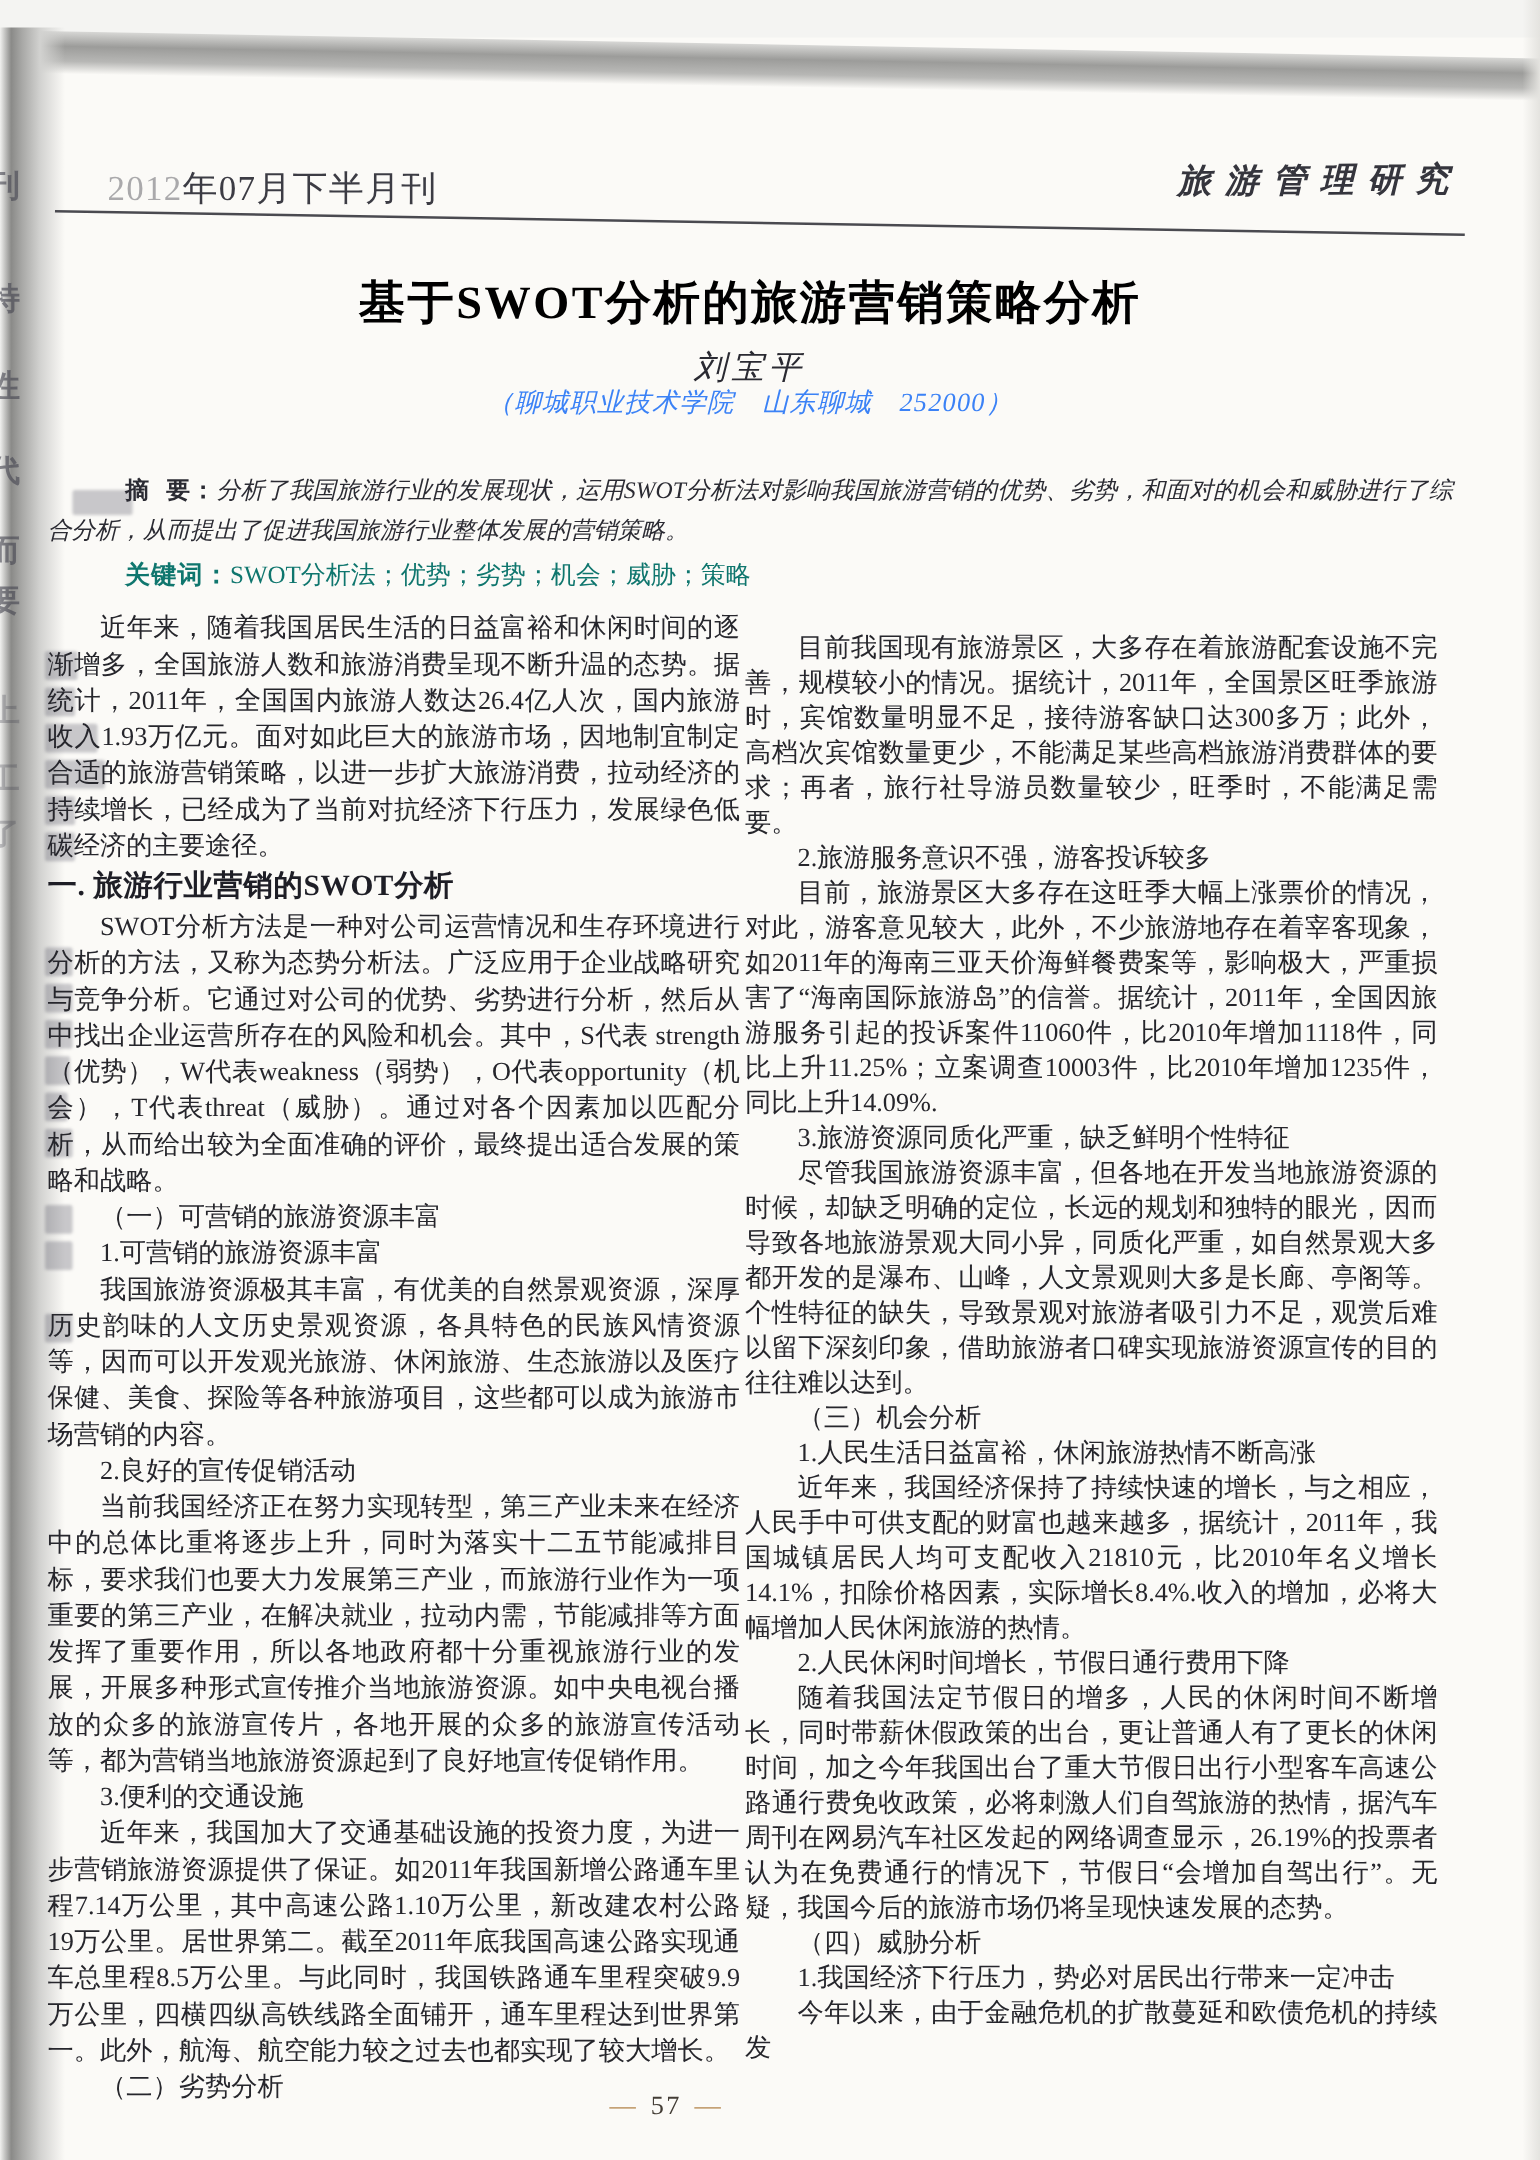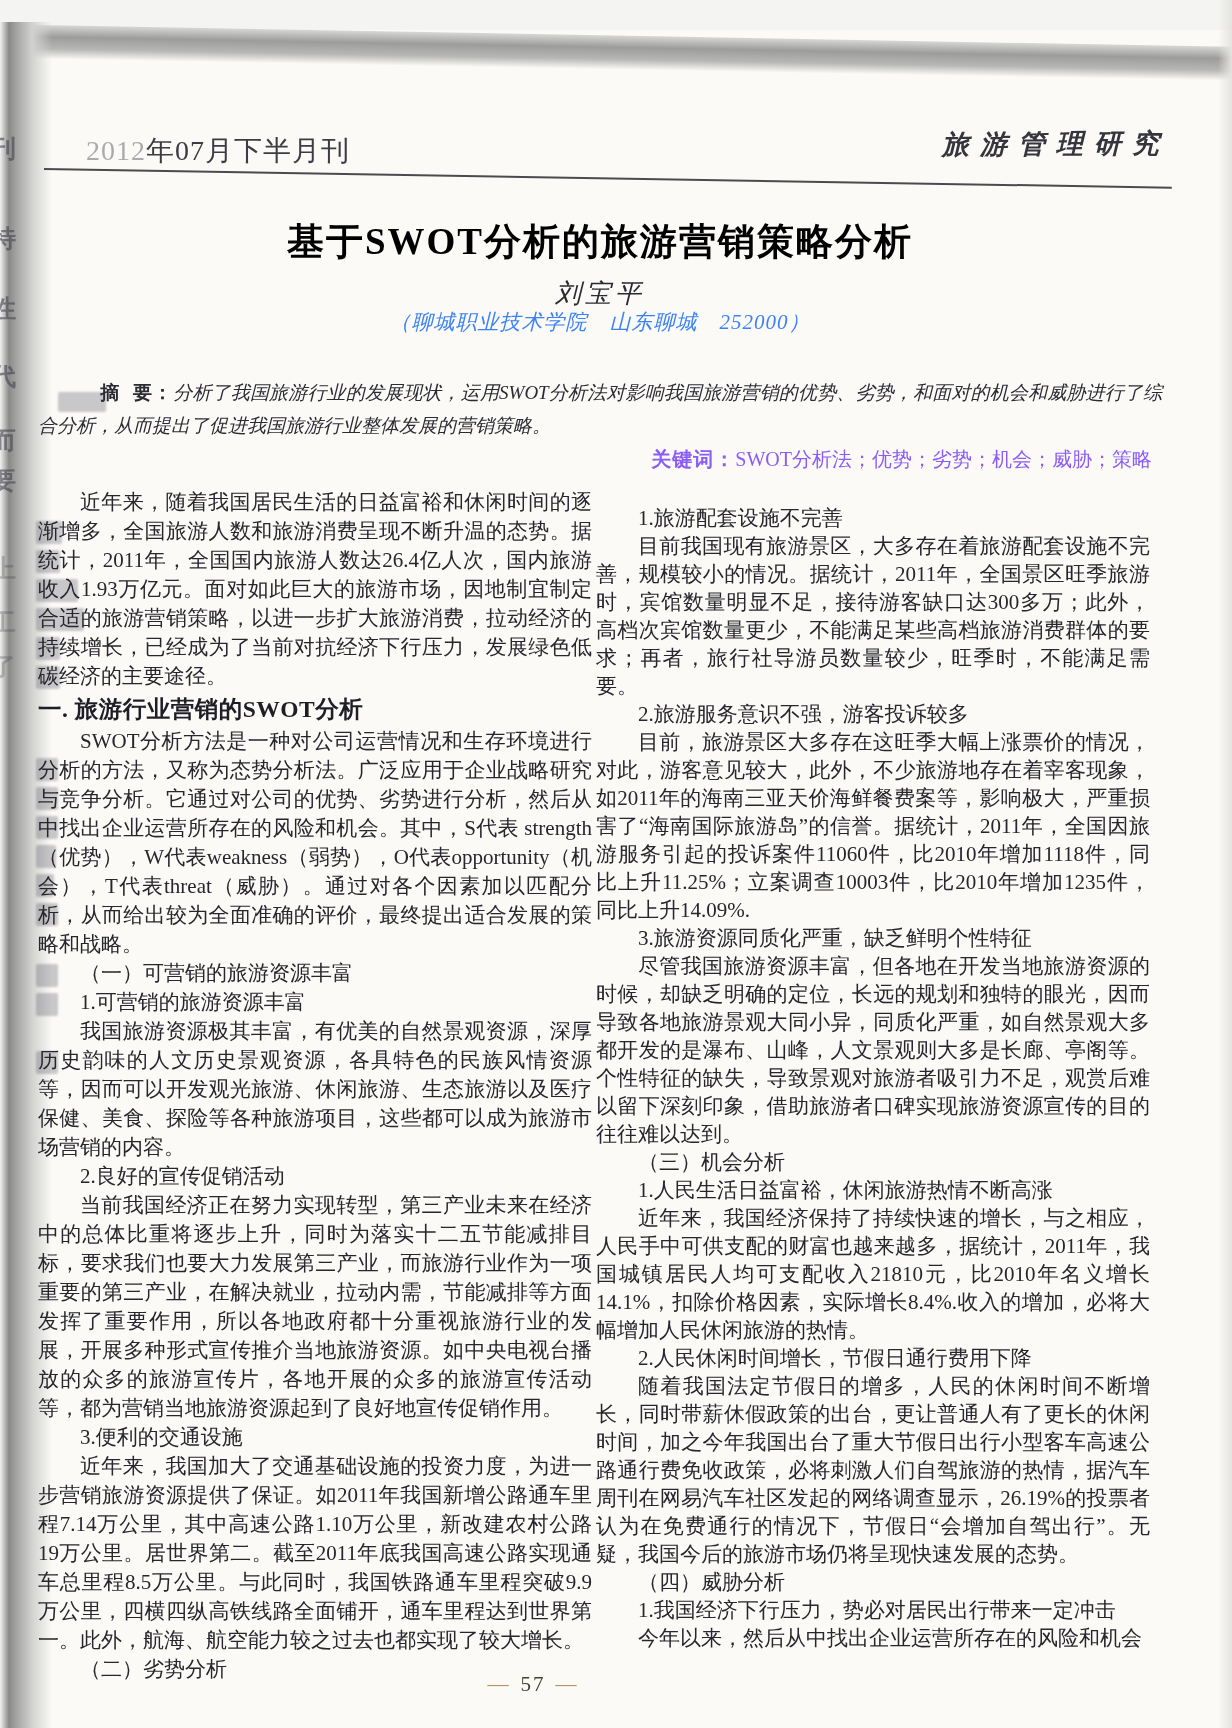--- a/index.html
+++ b/index.html
@@ -66,22 +66,22 @@
     font-size:19px;line-height:32px;text-align:justify;
     font-style:italic;color:#2b2b33;
   }
   .abstract .label,.keywords .label{
     font-style:normal;font-weight:bold;
     font-family:Liberation Mono, monospace;
     letter-spacing:1px;
   }
   .abstract .lead-indent{display:inline-block;width:62px;}
   .keywords{
-    position:absolute;left:28px;top:426px;width:1124px;
-    font-size:20px;color:#8b5cf6;text-align:right;
+    position:absolute;left:38px;top:426px;width:1124px;
+    font-size:20px;color:#0f766e;
   }
   .keywords .lead-indent{display:inline-block;width:62px;}
   
   .columns{
     position:absolute;left:38px;top:488px;width:1124px;height:1160px;
     display:flex;gap:4px;
   }
   .col{width:554px;font-size:21px;line-height:29px;text-align:justify;color:#26262c;}
   .col.right{line-height:28px;padding-top:16px;}
   .col p{margin:0;text-indent:2em;}
@@ -153,32 +153,31 @@
     <p class="sub">（一）可营销的旅游资源丰富</p>
     <p class="sub">1.可营销的旅游资源丰富</p>
     <p>我国旅游资源极其丰富，有优美的自然景观资源，深厚历史韵味的人文历史景观资源，各具特色的民族风情资源等，因而可以开发观光旅游、休闲旅游、生态旅游以及医疗保健、美食、探险等各种旅游项目，这些都可以成为旅游市场营销的内容。</p>
     <p class="sub">2.良好的宣传促销活动</p>
     <p>当前我国经济正在努力实现转型，第三产业未来在经济中的总体比重将逐步上升，同时为落实十二五节能减排目标，要求我们也要大力发展第三产业，而旅游行业作为一项重要的第三产业，在解决就业，拉动内需，节能减排等方面发挥了重要作用，所以各地政府都十分重视旅游行业的发展，开展多种形式宣传推介当地旅游资源。如中央电视台播放的众多的旅游宣传片，各地开展的众多的旅游宣传活动等，都为营销当地旅游资源起到了良好地宣传促销作用。</p>
     <p class="sub">3.便利的交通设施</p>
     <p>近年来，我国加大了交通基础设施的投资力度，为进一步营销旅游资源提供了保证。如2011年我国新增公路通车里程7.14万公里，其中高速公路1.10万公里，新改建农村公路19万公里。居世界第二。截至2011年底我国高速公路实现通车总里程8.5万公里。与此同时，我国铁路通车里程突破9.9万公里，四横四纵高铁线路全面铺开，通车里程达到世界第一。此外，航海、航空能力较之过去也都实现了较大增长。</p>
     <p class="sub">（二）劣势分析</p>
   </div>
   <div class="col right">
-    <p class="sub">1.旅游配套设施不完善</p>
     <p>目前我国现有旅游景区，大多存在着旅游配套设施不完善，规模较小的情况。据统计，2011年，全国景区旺季旅游时，宾馆数量明显不足，接待游客缺口达300多万；此外，高档次宾馆数量更少，不能满足某些高档旅游消费群体的要求；再者，旅行社导游员数量较少，旺季时，不能满足需要。</p>
     <p class="sub">2.旅游服务意识不强，游客投诉较多</p>
     <p>目前，旅游景区大多存在这旺季大幅上涨票价的情况，对此，游客意见较大，此外，不少旅游地存在着宰客现象，如2011年的海南三亚天价海鲜餐费案等，影响极大，严重损害了“海南国际旅游岛”的信誉。据统计，2011年，全国因旅游服务引起的投诉案件11060件，比2010年增加1118件，同比上升11.25%；立案调查10003件，比2010年增加1235件，同比上升14.09%.</p>
     <p class="sub">3.旅游资源同质化严重，缺乏鲜明个性特征</p>
     <p>尽管我国旅游资源丰富，但各地在开发当地旅游资源的时候，却缺乏明确的定位，长远的规划和独特的眼光，因而导致各地旅游景观大同小异，同质化严重，如自然景观大多都开发的是瀑布、山峰，人文景观则大多是长廊、亭阁等。个性特征的缺失，导致景观对旅游者吸引力不足，观赏后难以留下深刻印象，借助旅游者口碑实现旅游资源宣传的目的往往难以达到。</p>
     <p class="sub">（三）机会分析</p>
     <p class="sub">1.人民生活日益富裕，休闲旅游热情不断高涨</p>
     <p>近年来，我国经济保持了持续快速的增长，与之相应，人民手中可供支配的财富也越来越多，据统计，2011年，我国城镇居民人均可支配收入21810元，比2010年名义增长14.1%，扣除价格因素，实际增长8.4%.收入的增加，必将大幅增加人民休闲旅游的热情。</p>
     <p class="sub">2.人民休闲时间增长，节假日通行费用下降</p>
     <p>随着我国法定节假日的增多，人民的休闲时间不断增长，同时带薪休假政策的出台，更让普通人有了更长的休闲时间，加之今年我国出台了重大节假日出行小型客车高速公路通行费免收政策，必将刺激人们自驾旅游的热情，据汽车周刊在网易汽车社区发起的网络调查显示，26.19%的投票者认为在免费通行的情况下，节假日“会增加自驾出行”。无疑，我国今后的旅游市场仍将呈现快速发展的态势。</p>
     <p class="sub">（四）威胁分析</p>
     <p class="sub">1.我国经济下行压力，势必对居民出行带来一定冲击</p>
-    <p>今年以来，然后从中找出企业运营所存在的风险和机会</p>
+    <p>今年以来，由于金融危机的扩散蔓延和欧债危机的持续发</p>
   </div>
 </div>
 
 <div class="footer">
   <span class="dash">—</span><span class="num">57</span><span class="dash">—</span>
 </div>
 
 </body></html>

